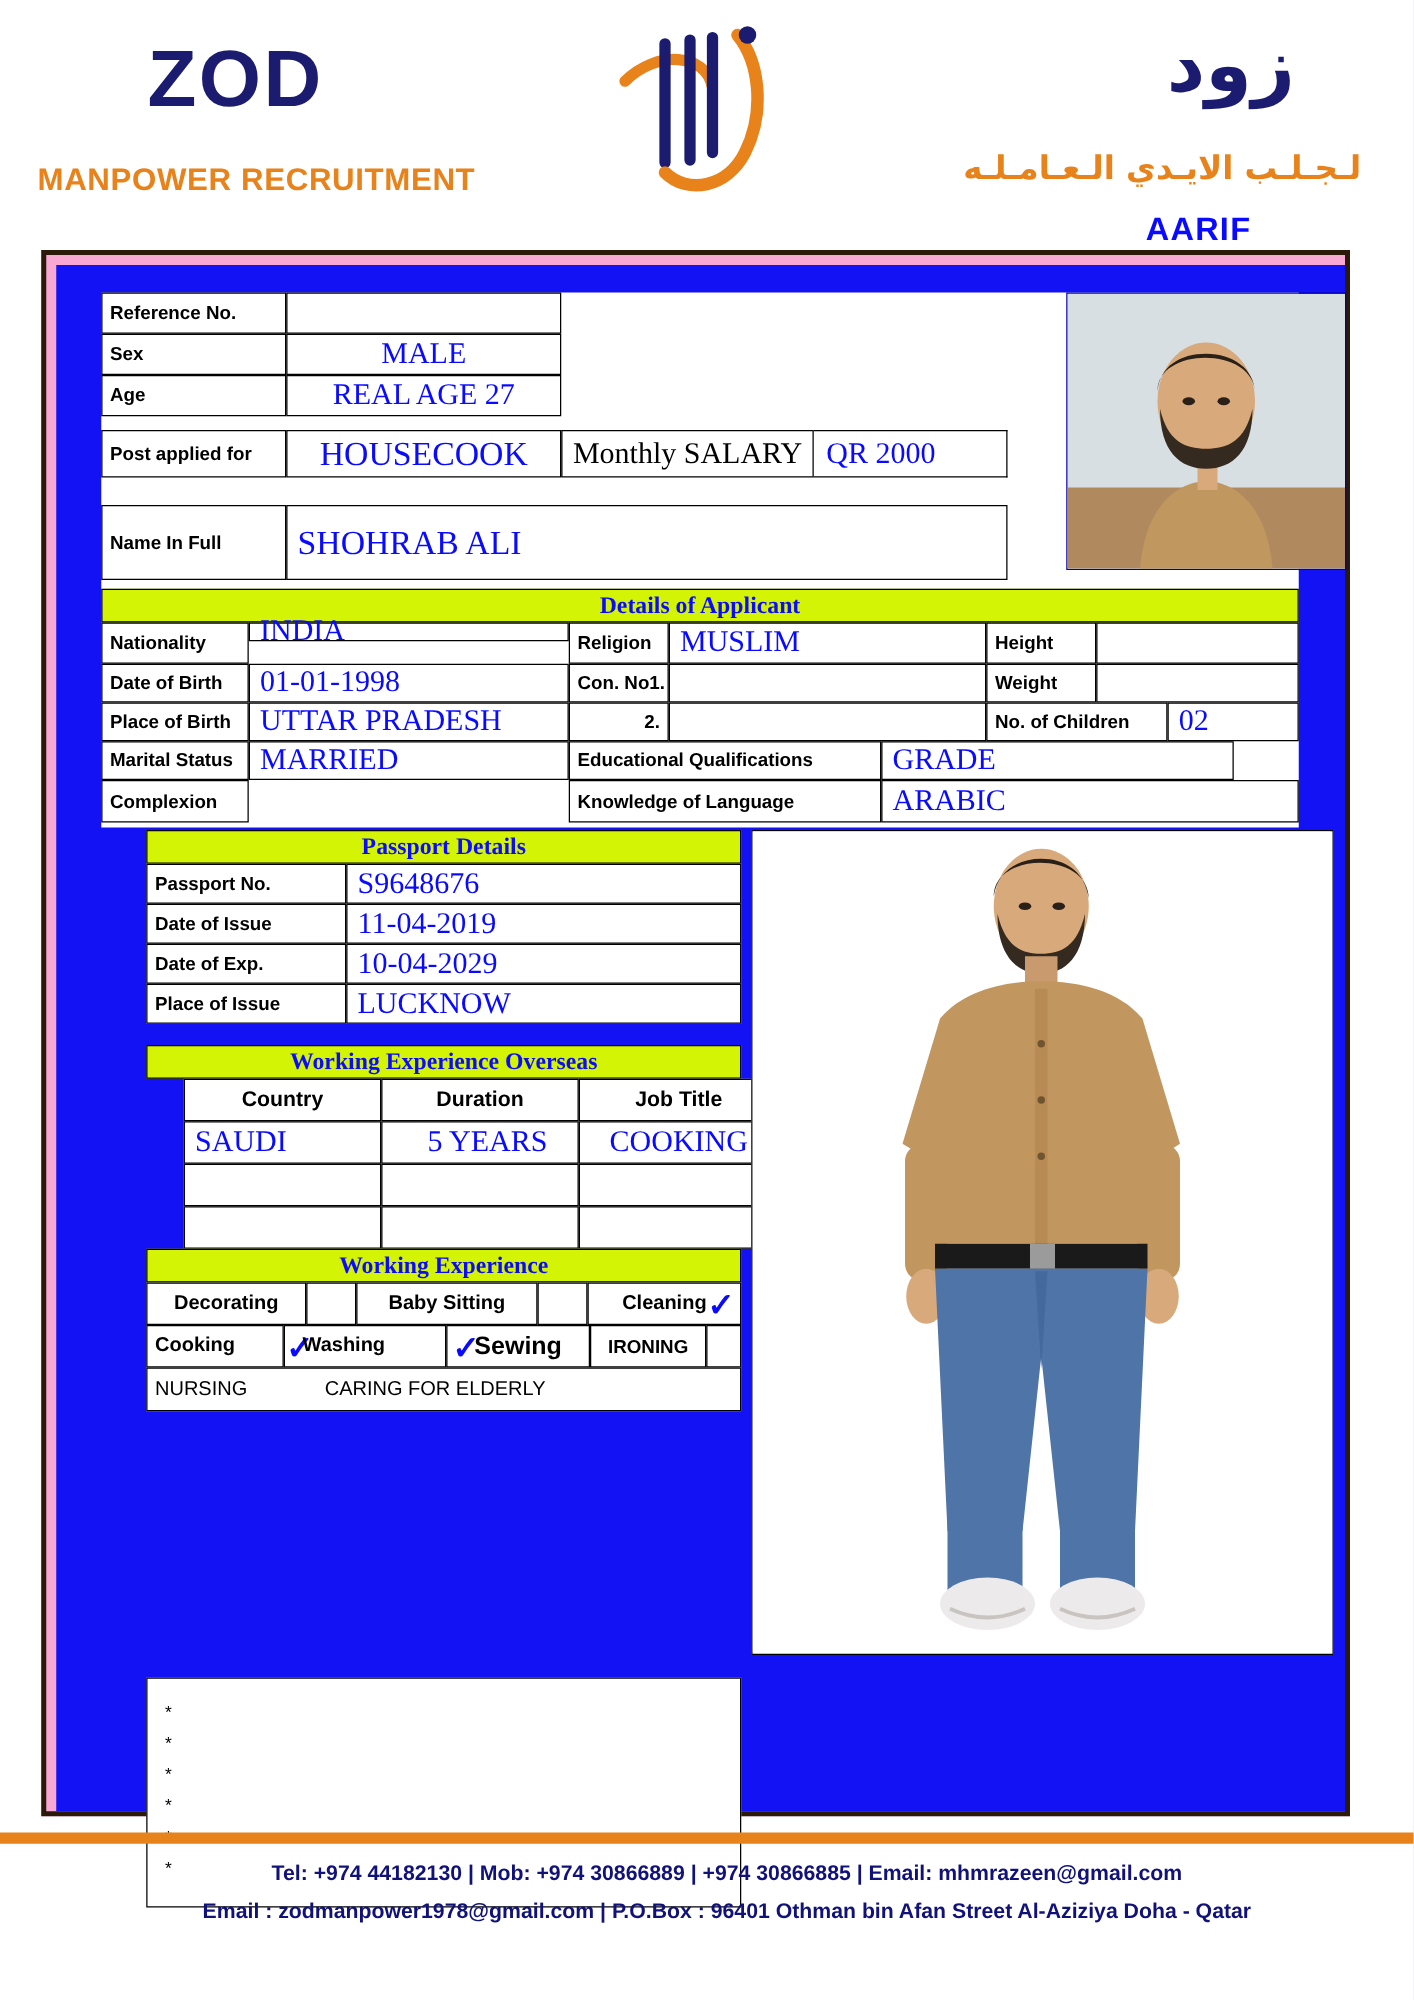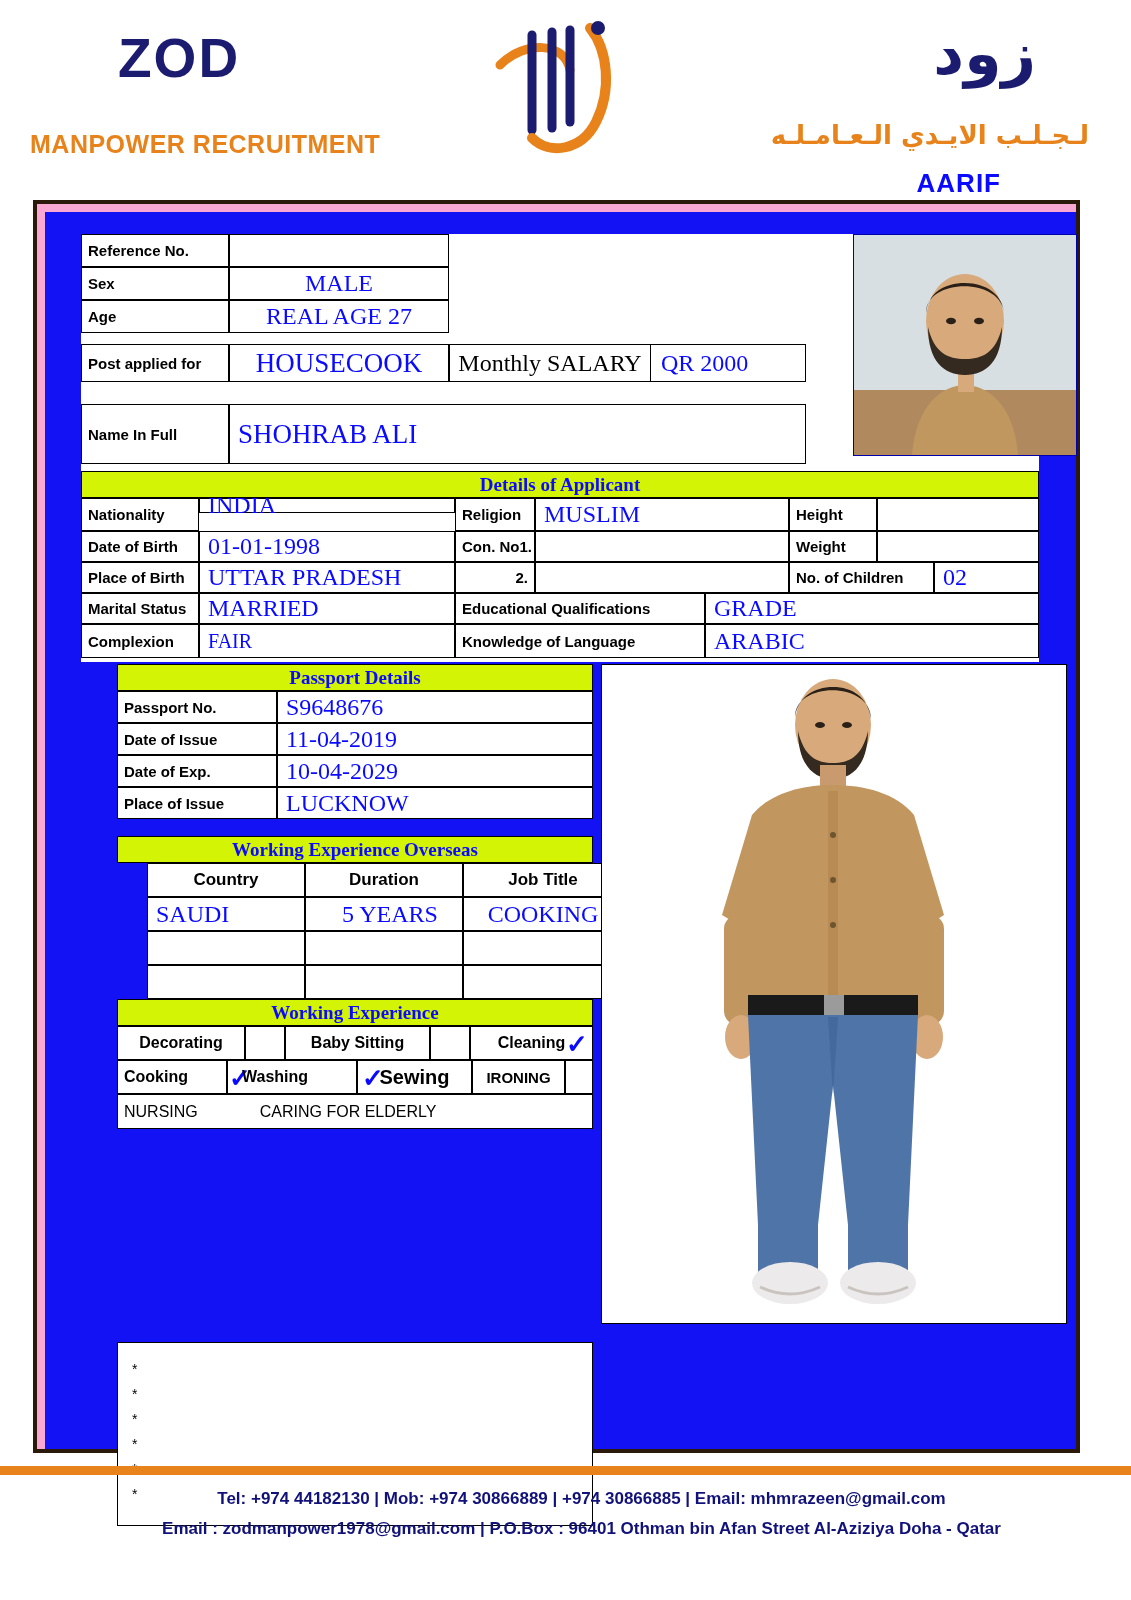--- a/index.html
+++ b/index.html
@@ -20,21 +20,21 @@
     position: relative;
     height: 190px;
     width: 1131px;
   }
   .brand-zod {
     position: absolute;
     left: 118px;
     top: 26px;
     font-family: "Liberation Sans", sans-serif;
     font-weight: bold;
-    font-size: 55px;
+    font-size: 64px;
     letter-spacing: 2px;
     color: #1b1b6f;
   }
   .brand-sub {
     position: absolute;
     left: 30px;
     top: 130px;
     font-family: "Liberation Sans", sans-serif;
     font-weight: bold;
     font-size: 25px;
@@ -279,33 +279,32 @@
       <div class="abs b lbl" style="left:0;top:297px;width:118px;height:31px;">Date of Birth</div>
       <div class="abs b val" style="left:118px;top:297px;width:256px;height:31px;">01-01-1998</div>
 
       <div class="abs b lbl" style="left:0;top:328px;width:118px;height:31px;">Place of Birth</div>
       <div class="abs b val" style="left:118px;top:328px;width:256px;height:31px;">UTTAR PRADESH</div>
 
       <div class="abs b lbl" style="left:0;top:359px;width:118px;height:31px;">Marital Status</div>
       <div class="abs b val" style="left:118px;top:359px;width:256px;height:31px;">MARRIED</div>
 
       <div class="abs b lbl" style="left:0;top:390px;width:118px;height:34px;">Complexion</div>
-      <div class="abs b val" style="left:118px;top:390px;width:256px;height:34px;font-size:20px;">FAIR</div>
 
       <div class="abs b lbl" style="left:374px;top:264px;width:80px;height:33px;">Religion</div>
       <div class="abs b val" style="left:454px;top:264px;width:254px;height:33px;">MUSLIM</div>
 
       <div class="abs b lbl" style="left:374px;top:297px;width:80px;height:31px;">Con. No1.</div>
       <div class="abs b val" style="left:454px;top:297px;width:254px;height:31px;"></div>
 
       <div class="abs b lbl" style="left:374px;top:328px;width:80px;height:31px;justify-content:flex-end;padding-right:6px;">2.</div>
       <div class="abs b val" style="left:454px;top:328px;width:254px;height:31px;"></div>
 
       <div class="abs b lbl" style="left:374px;top:359px;width:250px;height:31px;">Educational Qualifications</div>
-      <div class="abs b val" style="left:624px;top:359px;width:334px;height:31px;">GRADE</div>
+      <div class="abs b val" style="left:624px;top:359px;width:282px;height:31px;">GRADE</div>
 
       <div class="abs b lbl" style="left:374px;top:390px;width:250px;height:34px;">Knowledge of Language</div>
       <div class="abs b val" style="left:624px;top:390px;width:334px;height:34px;">ARABIC</div>
 
       <div class="abs b lbl" style="left:708px;top:264px;width:88px;height:33px;">Height</div>
       <div class="abs b val" style="left:796px;top:264px;width:162px;height:33px;"></div>
 
       <div class="abs b lbl" style="left:708px;top:297px;width:88px;height:31px;">Weight</div>
       <div class="abs b val" style="left:796px;top:297px;width:162px;height:31px;"></div>
 

